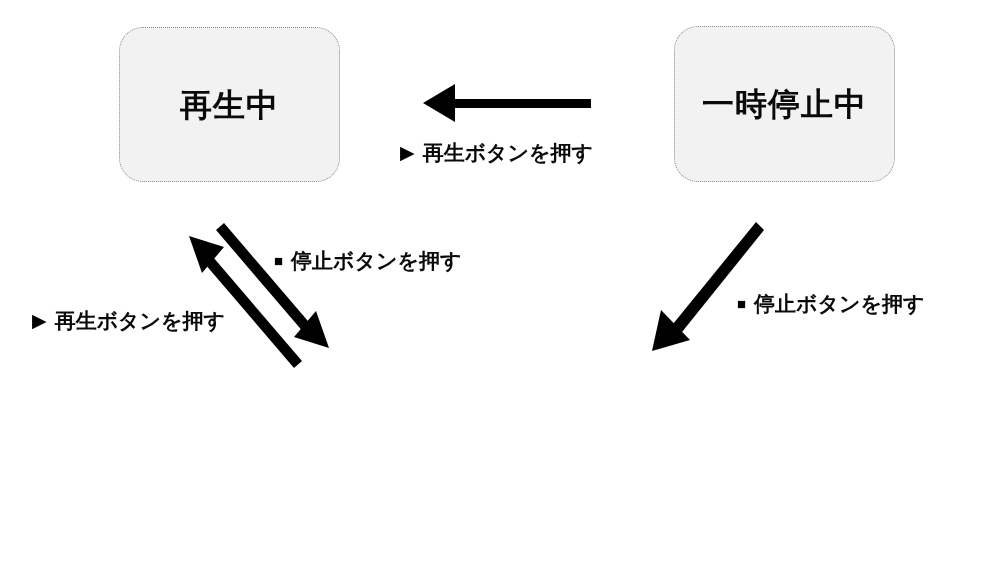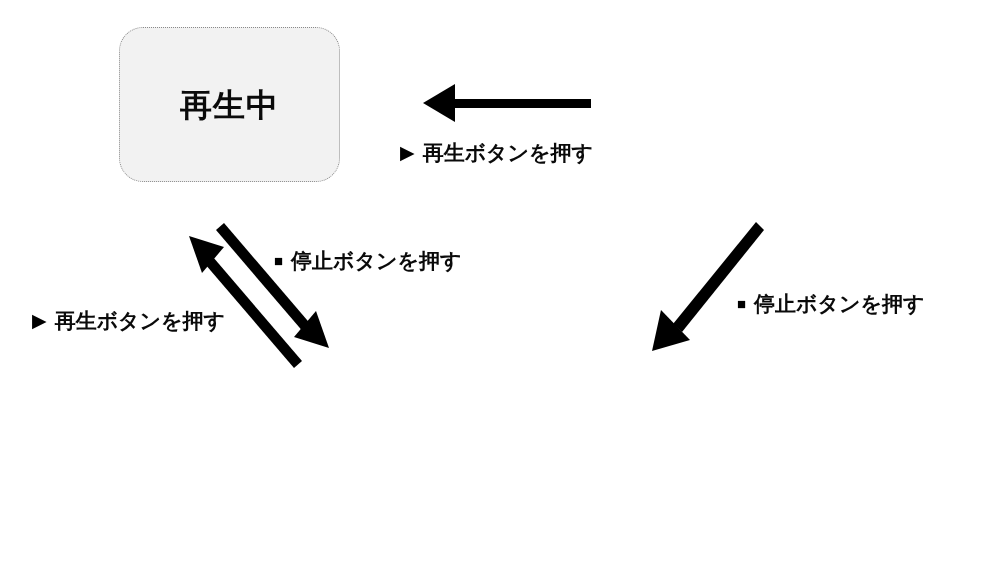--- a/index.html
+++ b/index.html
@@ -102,20 +102,23 @@
     <g>
       <polygon points="756,222 764,230 682,332 673,324" fill="#000000"></polygon>
       <polygon points="652,351 661,310 690,340" fill="#000000"></polygon>
     </g>
   </svg>
 
   <div class="state-box" id="box-playing">
     <span class="state-label">再生中</span>
   </div>
 
+  <div class="state-box" id="box-paused">
+    <span class="state-label">一時停止中</span>
+  </div>
 
 
   <div class="edge-label" id="label-play-top">
     <span class="marker triangle">▶</span>
     <span>再生ボタンを押す</span>
   </div>
 
   <div class="edge-label" id="label-stop-mid">
     <span class="marker square">■</span>
     <span>停止ボタンを押す</span>

